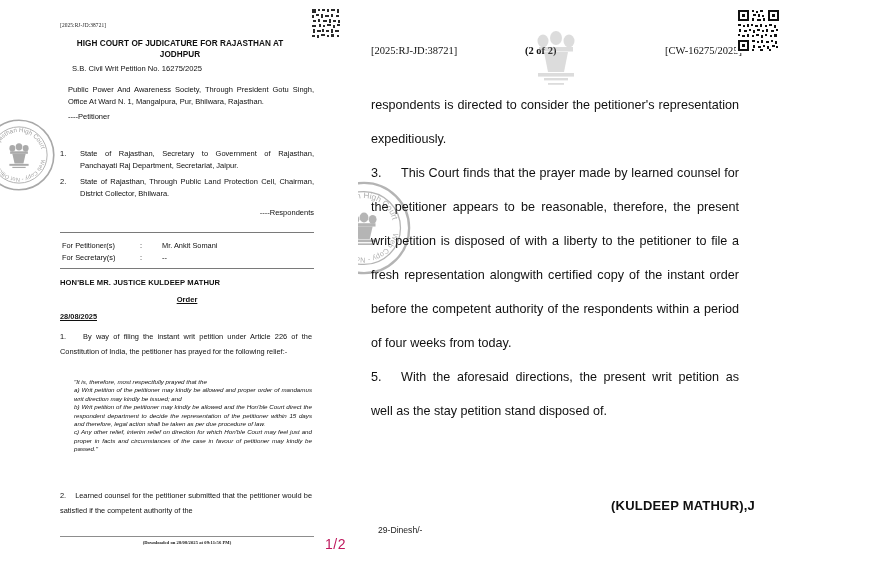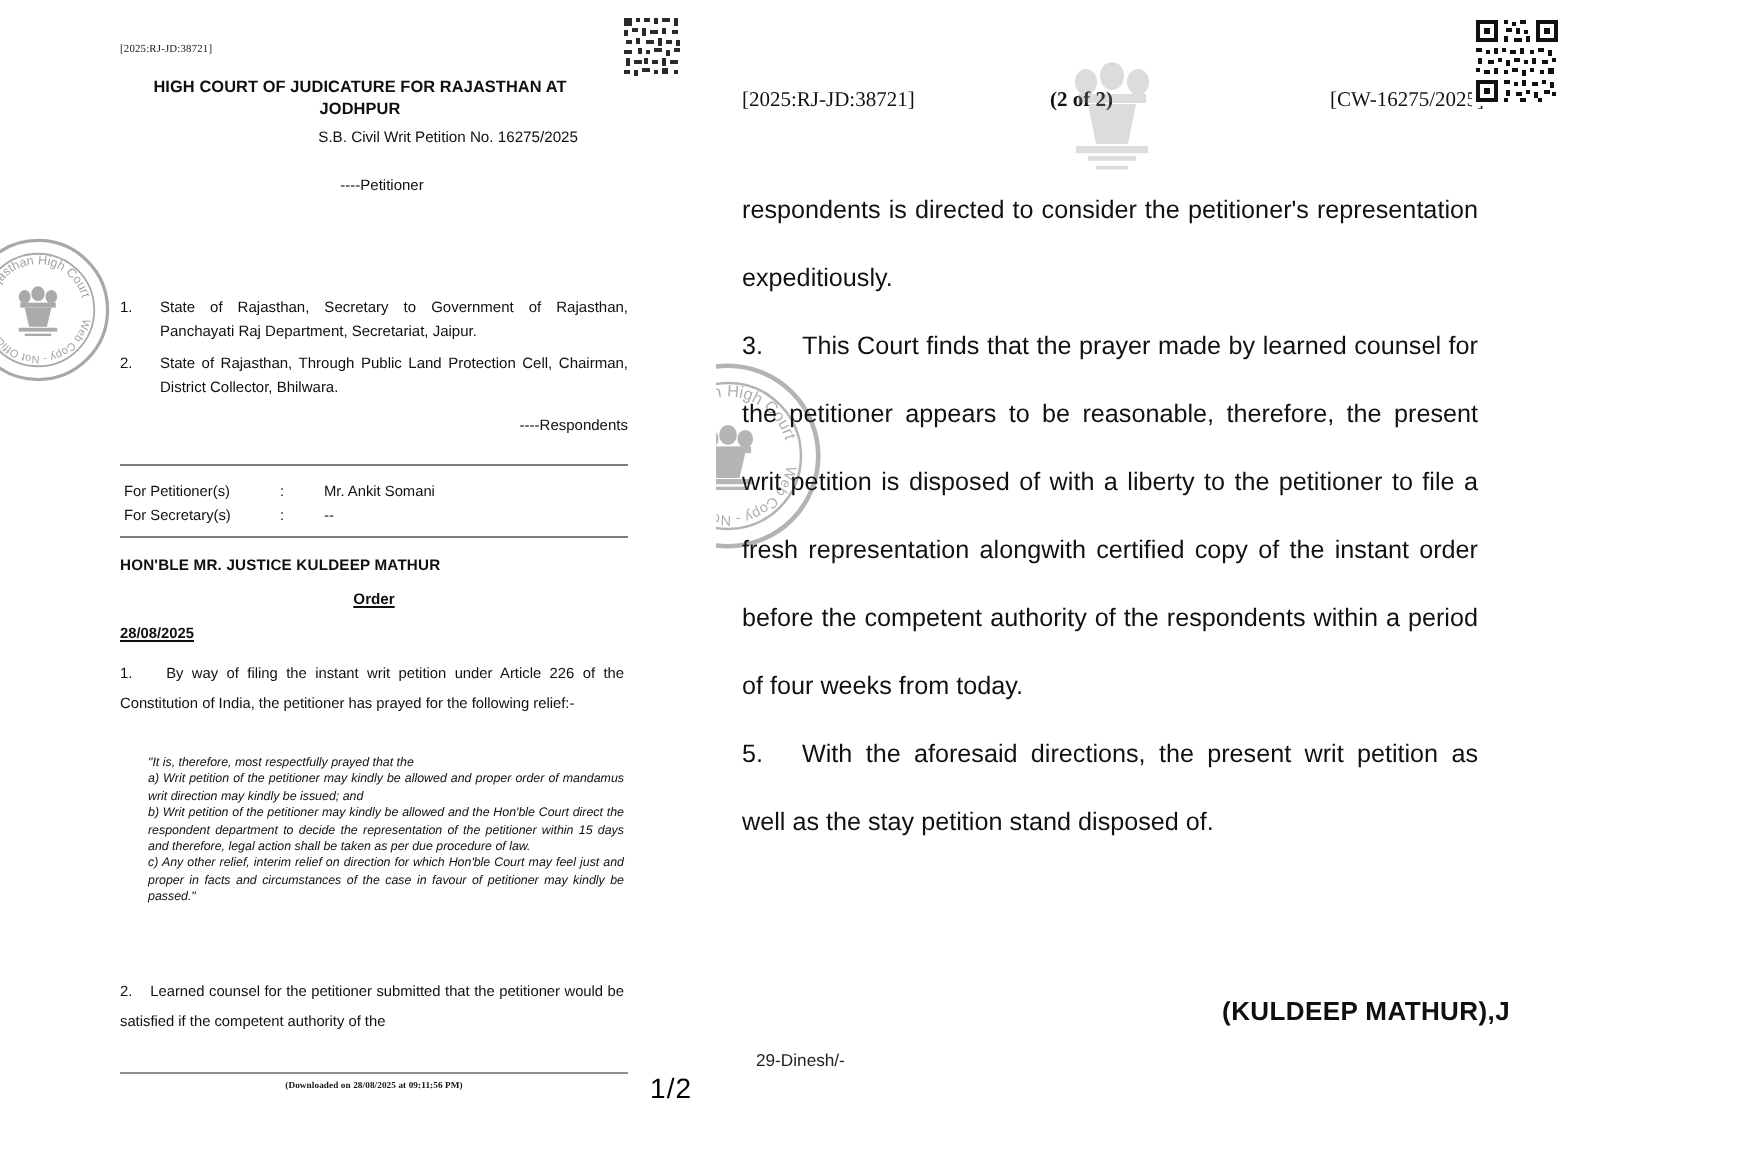--- a/index.html
+++ b/index.html
@@ -29,29 +29,29 @@
   }
   .qr1{
     position:absolute;left:311px;top:8px;width:33px;height:33px;
   }
   .court-title{
     position:absolute;left:60px;top:38px;width:240px;
     text-align:center;font-weight:bold;font-size:8.2px;line-height:11px;
     letter-spacing:.05px;
   }
   .petition-no{
-    position:absolute;left:49px;top:64px;width:240px;
-    text-align:right;font-size:7.6px;
+    position:absolute;left:72px;top:64px;width:240px;
+    text-align:left;font-size:7.6px;
   }
   .party-block{
     position:absolute;left:68px;top:84px;width:246px;
     font-size:7.5px;line-height:12.2px;text-align:justify;
   }
   .side-label{
-    text-align:center;font-size:7.5px;margin-top:3px;
+    text-align:left;font-size:7.5px;margin-top:3px;
   }
   .versus{
     position:absolute;left:68px;top:136px;width:246px;
     text-align:center;font-size:7.5px;
   }
   .resp-list{position:absolute;left:60px;top:148px;width:254px;font-size:7.5px;}
   .resp-row{display:flex;margin-bottom:4px;line-height:12px;}
   .resp-num{width:20px;flex:none;}
   .resp-txt{flex:1;text-align:justify;}
   .resp-label{position:absolute;left:60px;top:208px;width:254px;text-align:right;font-size:7.5px;}
@@ -90,21 +90,21 @@
     font-size:7.4px;line-height:14.5px;text-align:justify;
   }
   .foot-rule{position:absolute;left:60px;top:536px;width:254px;height:1px;background:#8d8d8d;}
   .downloaded{
     position:absolute;left:60px;top:540px;width:254px;text-align:center;
     font-family:"Liberation Serif", serif;font-weight:bold;
     font-size:4.6px;letter-spacing:.05px;color:#161616;
   }
   .pageno{
     position:absolute;right:12px;bottom:8px;
-    font-size:14px;color:#000000;letter-spacing:.5px;
+    font-size:14px;color:#be185d;letter-spacing:.5px;
   }
 
   
   .page2{
     position:relative;
     width:512px;height:585px;
     background:#ffffff;
     overflow:hidden;
   }
   .p2-cite{
@@ -197,20 +197,21 @@
               <rect x="26" y="27" width="2" height="2"></rect>
           </g>
         </svg>
       </div>
 
       <div class="court-title">HIGH COURT OF JUDICATURE FOR RAJASTHAN AT JODHPUR</div>
 
       <div class="petition-no">S.B. Civil Writ Petition No. 16275/2025</div>
 
       <div class="party-block">
+        <div>Public Power And Awareness Society, Through President Gotu Singh, Office At Ward N. 1, Mangalpura, Pur, Bhilwara, Rajasthan.</div>
         <div class="side-label">----Petitioner</div>
       </div>
 
 
       <div class="resp-list">
         <div class="resp-row">
           <div class="resp-num">1.</div>
           <div class="resp-txt">State of Rajasthan, Secretary to Government of Rajasthan, Panchayati Raj Department, Secretariat, Jaipur.</div>
         </div>
         <div class="resp-row">

